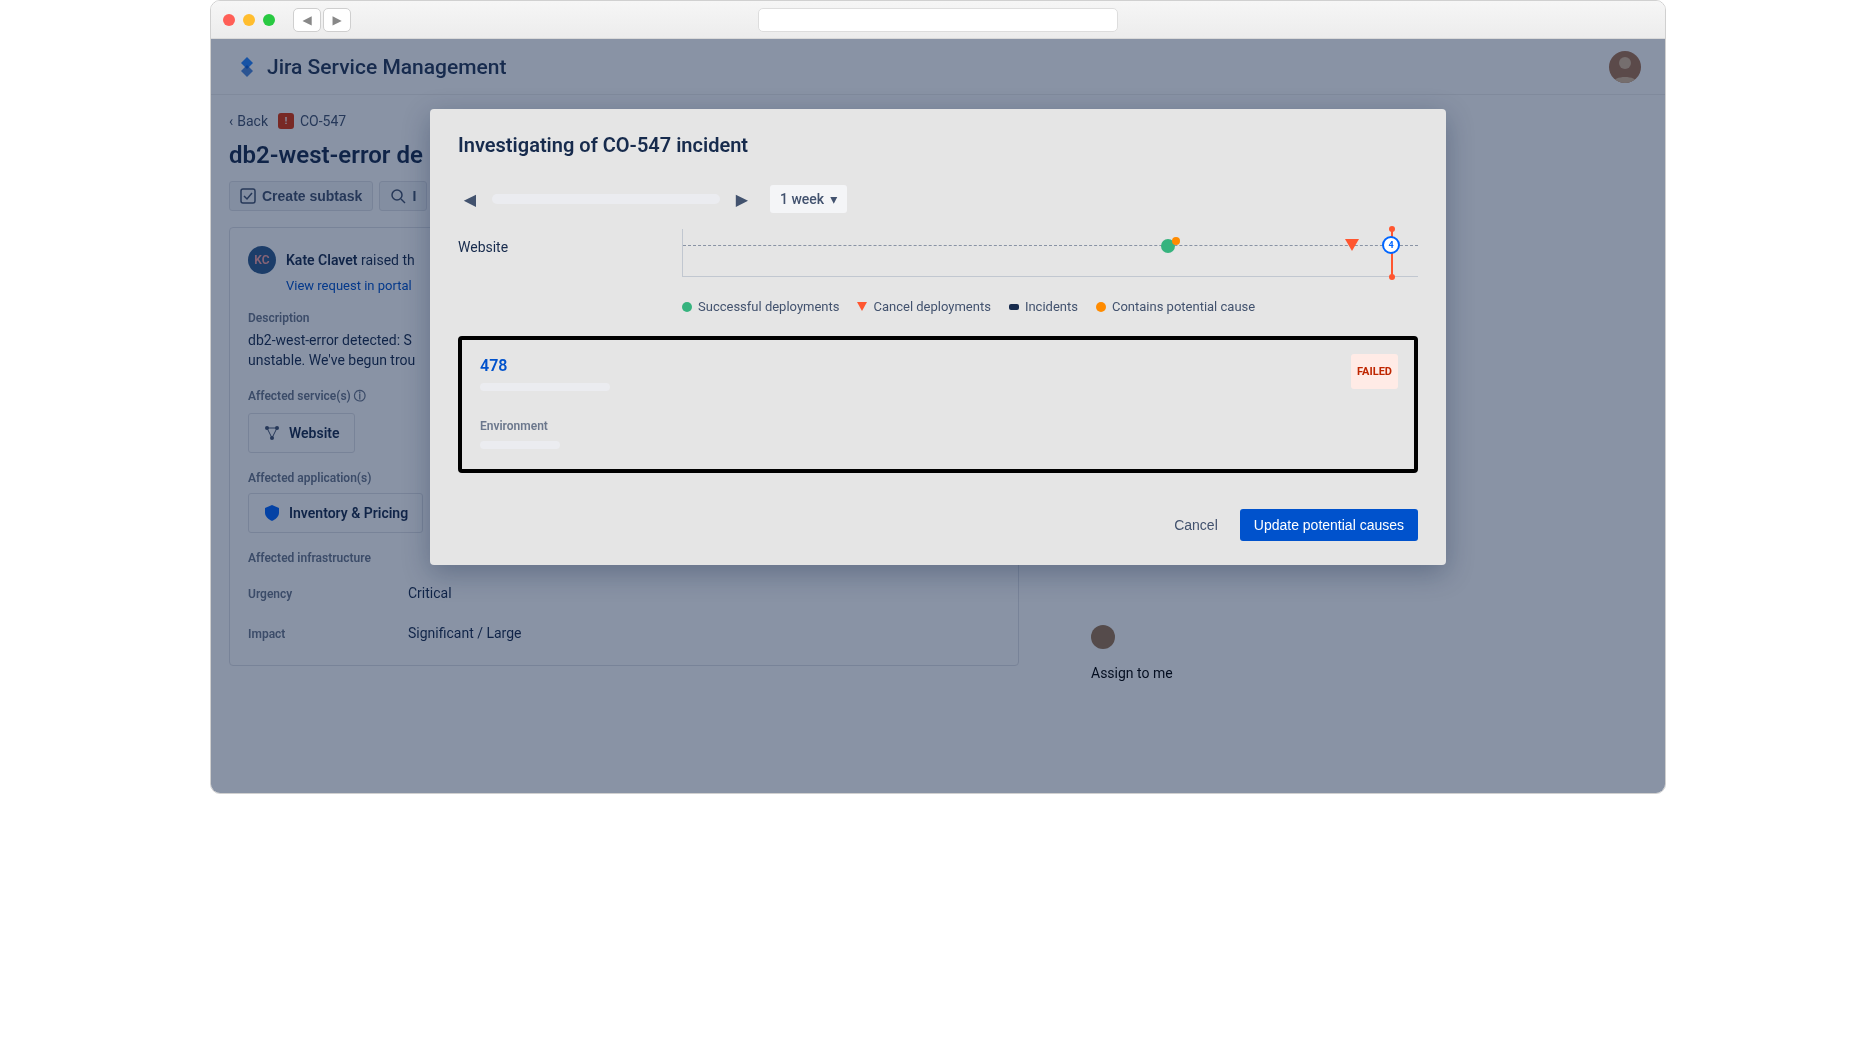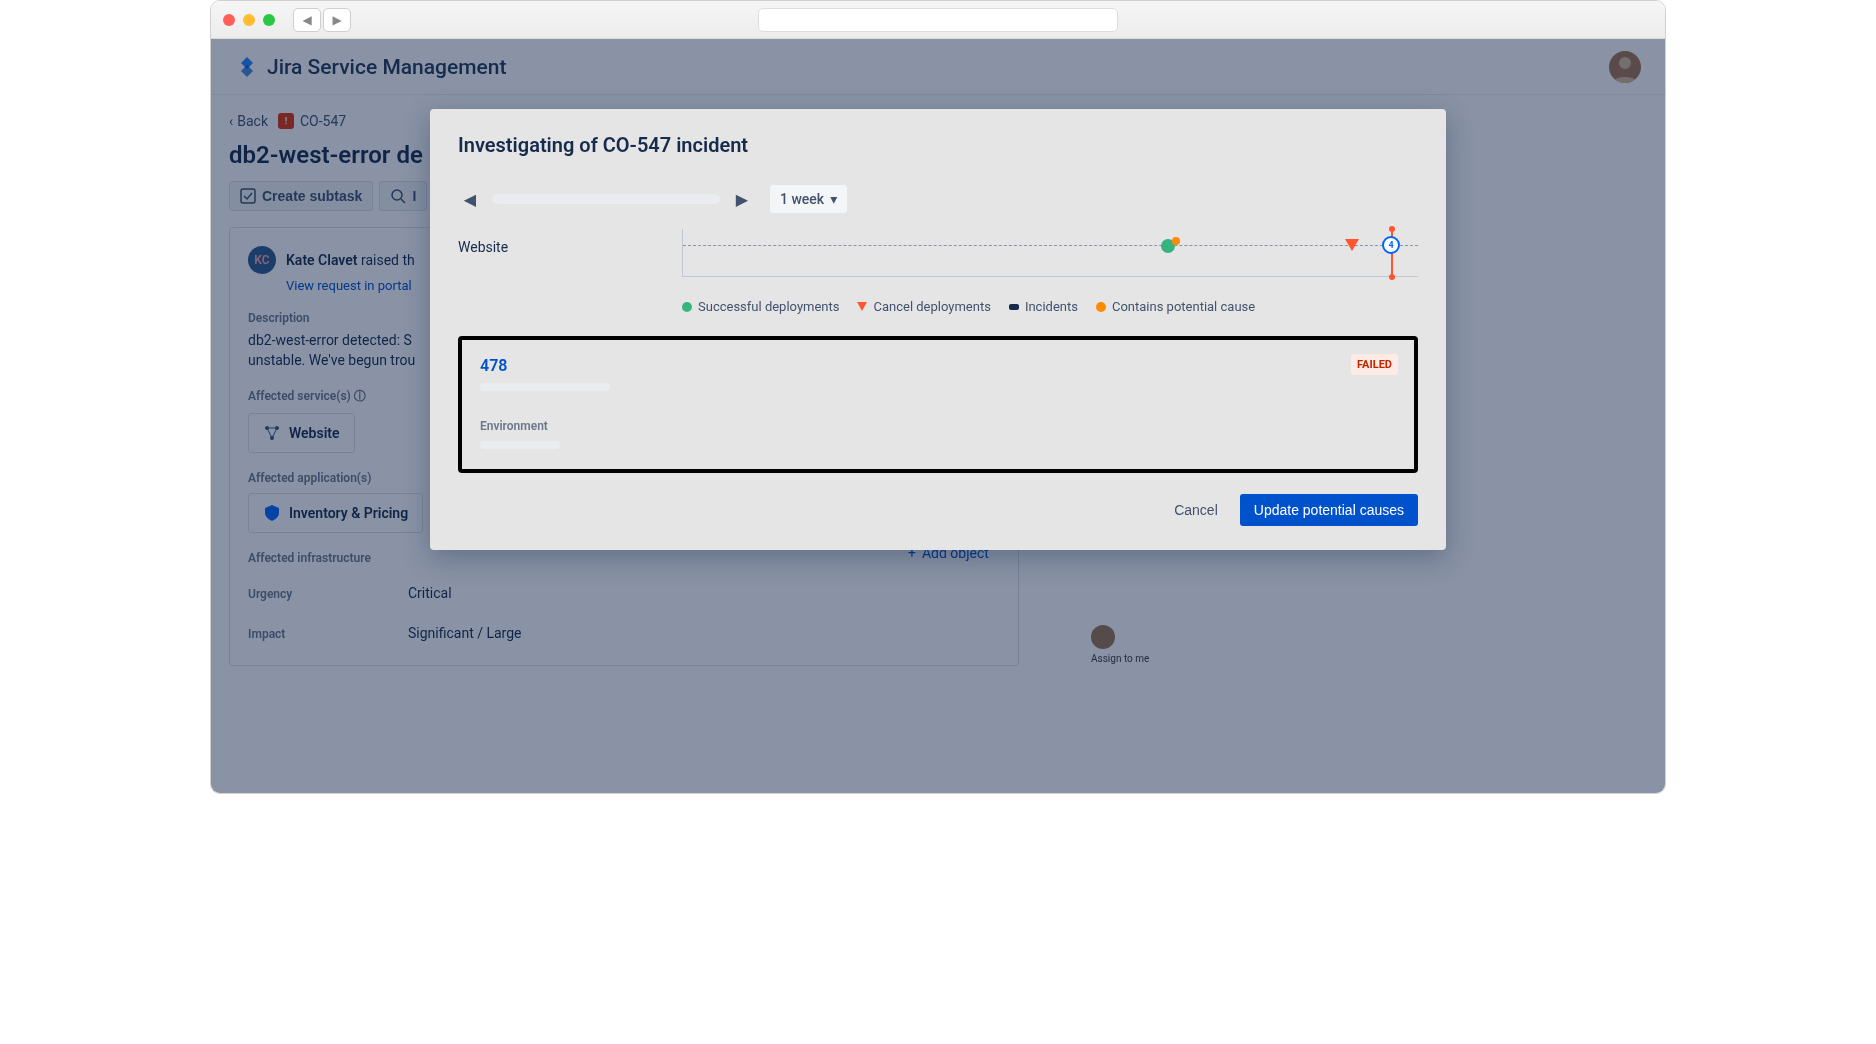--- a/index.html
+++ b/index.html
@@ -40,21 +40,21 @@
 .sect-label { font-size:12px; font-weight:600; color:#6b778c; margin-top:18px; }
 .sect-val { font-size:14px; color:#172b4d; margin-top:6px; line-height:1.4; }
 .svc-chip { display:inline-flex; align-items:center; gap:8px; border:1px solid #dfe1e6; border-radius:3px; padding:10px 14px; margin-top:8px; font-size:14px; font-weight:600; color:#172b4d; }
 .svc-chip .ic { width:18px; height:18px; }
 .add-obj { display:flex; align-items:center; gap:6px; color:#0052cc; font-size:14px; margin-left: 660px; margin-top:-20px; cursor:pointer; }
 .field-row { font-size:14px; color:#172b4d; margin-top:24px; }
 .field-row .lbl { display:inline-block; width:160px; font-size:12px; font-weight:600; color:#6b778c; }
 .right-col{position:absolute;left:880px;top:530px;width:420px;}
 .assign-row{display:flex;align-items:center;gap:10px;}
 .assign-av{width:24px;height:24px;border-radius:50%;background:#9b7653;}
-.assign-me{color:#404040;font-size:10px;margin-top:4px;cursor:pointer;}
+.assign-me{color:#000000;font-size:14px;margin-top:16px;cursor:pointer;}
 
 
 .modal { position:absolute; top:108px; left:50%; transform:translateX(-50%); width:1016px; background:#e5e5e5; border-radius:4px; box-shadow:0 8px 28px rgba(9,30,66,0.3); padding: 24px 28px; }
 .modal h2 { font-size:20px; font-weight:600; color:#172b4d; margin-bottom: 28px; }
 .timeline-controls { display:flex; align-items:center; gap:10px; margin-bottom:16px; }
 .tl-arrow{width:24px;height:24px;display:flex;align-items:center;justify-content:center;color:#42526e;cursor:pointer;}
 .tl-bar{width:228px;height:10px;background:#ebecf0;border-radius:5px;}
 .tl-select{display:flex;align-items:center;gap:6px;background:#f4f5f7;border-radius:3px;padding:6px 10px;font-size:14px;color:#42526e;margin-left:6px;cursor:pointer;font-weight:500;}
 
 .timeline-row{display:flex;align-items:flex-start;}
@@ -74,23 +74,23 @@
 .leg .g{width:10px;height:10px;background:#36b37e;border-radius:50%;}
 .leg .r{width:0;height:0;border-left:5px solid transparent;border-right:5px solid transparent;border-top:9px solid #ff5630;}
 .leg .b{width:10px;height:6px;background:#172b4d;border-radius:2px;}
 .leg .o{width:10px;height:10px;background:#ff8b00;border-radius:50%;}
 
 .dep-card{border:4px solid #000000;border-radius:4px;padding:16px 18px 20px;position:relative;}
 .dep-id{color:#0052cc;font-size:16px;font-weight:600;}
 .dep-sub{margin-top:8px;width:130px;height:8px;background:#ebecf0;border-radius:4px;}
 .dep-env-lbl{font-size:12px;font-weight:600;color:#6b778c;margin-top:28px;}
 .dep-env-val{margin-top:8px;width:80px;height:8px;background:#ebecf0;border-radius:4px;}
-.dep-status{position:absolute;top:14px;right:16px;background:#ffebe6;color:#bf2600;font-size:11px;font-weight:700;padding:4px 6px;border-radius:3px;}
-
-.modal-actions{display:flex;gap:8px;justify-content:flex-end;margin-top:21px;}
+.dep-status{position:absolute;top:14px;right:16px;background:#ffebe6;color:#bf2600;font-size:11px;font-weight:700;padding:11px 6px;border-radius:3px;}
+
+.modal-actions{display:flex;gap:8px;justify-content:flex-end;margin-top:36px;}
 .btn{padding:8px 14px;border-radius:3px;font-size:14px;font-weight:500;cursor:pointer;border:none;}
 .btn-cancel{background:transparent;color:#42526e;}
 .btn-primary{background:#0052cc;color:#fff;}
 </style>
 </head>
 <body>
 
 <div class="mac-window">
   <div class="titlebar">
     <div class="traffic">

